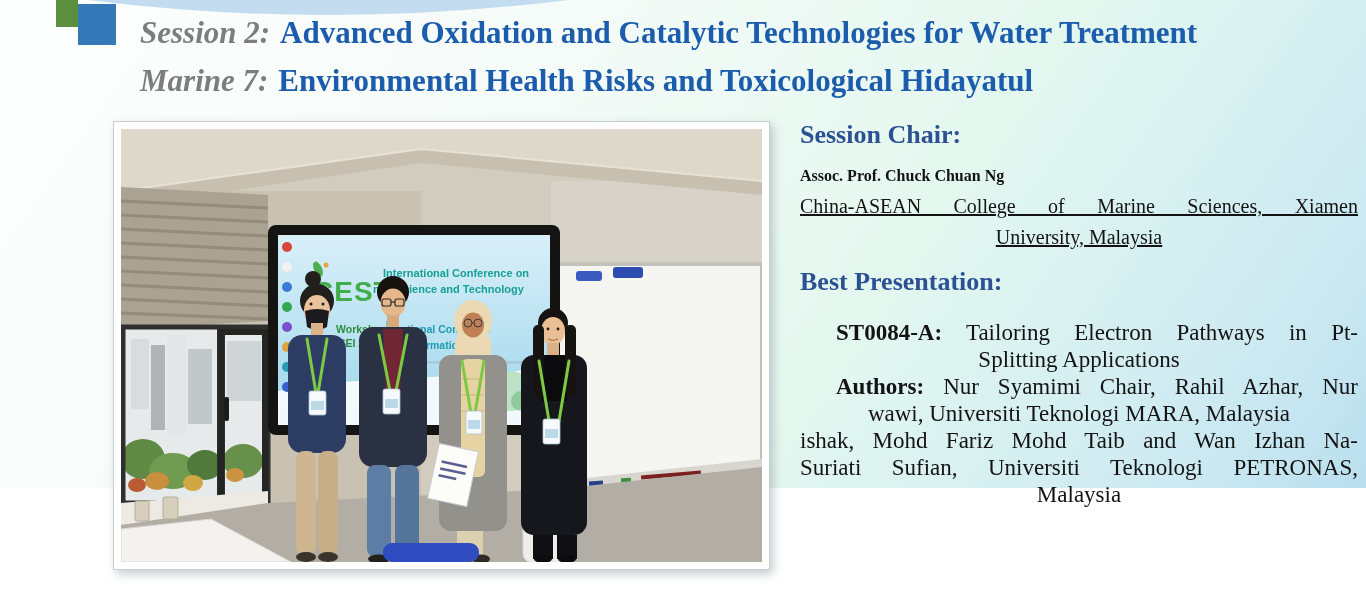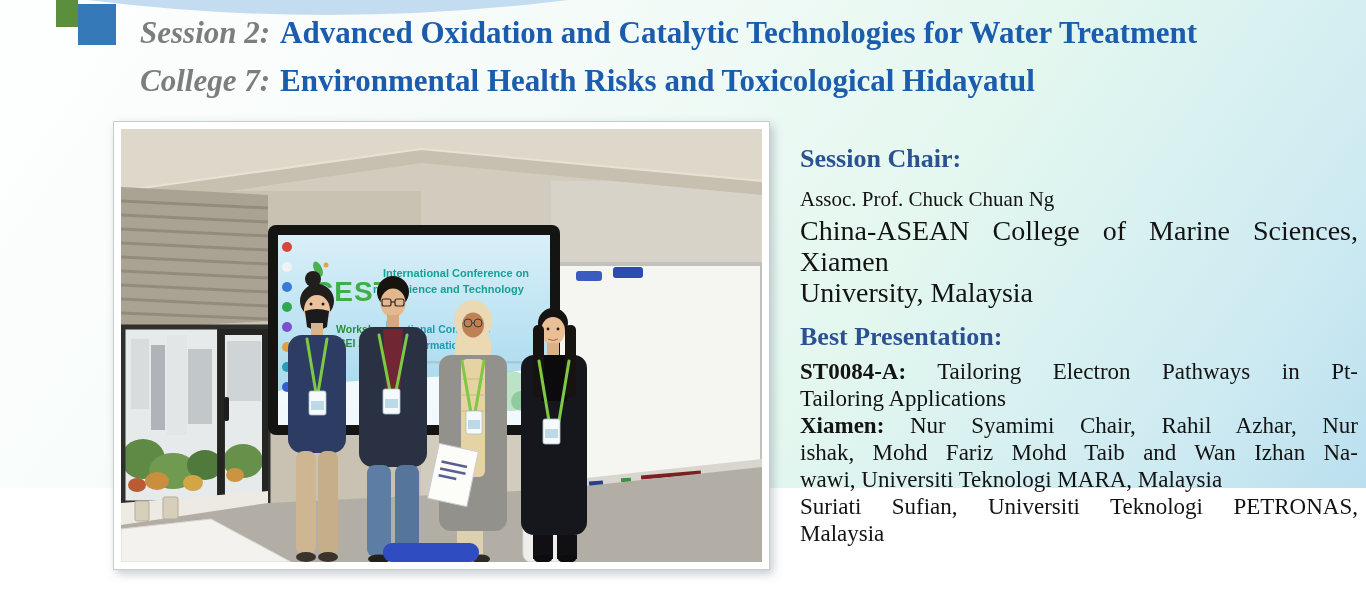--- a/index.html
+++ b/index.html
@@ -16,29 +16,29 @@
   .hline{line-height:48px;font-size:31px;}
   .hprefix{font-style:italic;font-weight:bold;color:#7d7d7d;margin-right:10px;}
   .htitle{font-weight:bold;color:#1c5cad;}
   
   .photo-frame{position:absolute;left:113px;top:121px;width:641px;height:433px;
                background:#fff;padding:7px;border:1px solid #c9cdcd;
                box-shadow:3px 4px 9px rgba(90,110,120,.35);}
   .photo-frame svg{display:block;width:641px;height:433px;}
   
   .panel{position:absolute;left:800px;top:118px;width:558px;color:#131313;}
-  .p-head{font-size:26px;font-weight:bold;color:#2b5193;line-height:34px;margin-top:24px;}
-  .chair-name{font-size:21px;font-weight:normal;line-height:31px;margin-top:8px;}
-  .chair-aff{font-size:28px;line-height:31px;}
-  .bp-head{margin-top:12px;margin-bottom:4px;}
+  .p-head{font-size:26px;font-weight:bold;color:#2b5193;line-height:34px;}
+  .chair-name{font-size:16px;font-weight:bold;line-height:31px;margin-top:8px;}
+  .chair-aff{font-size:20px;line-height:31px;text-decoration:underline;}
+  .bp-head{margin-top:12px;margin-bottom:20px;}
   .body-line{font-size:23px;line-height:27px;}
   .jl{text-align:justify;text-align-last:justify;}
-  .ll{text-align:left;}
+  .ll{text-align:center;}
   .presenter{margin-top:7px;}
-  b{font-weight:bold;}
+  b{font-weight:bold;margin-left:36px;}
 </style>
 </head>
 <body>
 
 <div class="slide">
 
   <svg class="swoosh" width="480" height="24" viewBox="0 0 480 24">
     <path d="M0,0 L480,0 Q240,30 0,0 Z" fill="#bcd8ee" opacity="0.9"></path>
   </svg>
   <svg class="sq-green" width="22" height="27">
@@ -46,21 +46,21 @@
     </svg>
   <svg class="sq-blue" width="38" height="41">
       <rect width="38" height="41" fill="#3579b8"></rect>
     </svg>
 
   <div class="header">
     <div class="hline">
       <span class="hprefix">Session 2:</span><span class="htitle">Advanced Oxidation and Catalytic Technologies for Water Treatment</span>
     </div>
     <div class="hline">
-      <span class="hprefix">College 7:</span><span class="htitle">Environmental Health Risks and Toxicological Hidayatul</span>
+      <span class="hprefix">Marine 7:</span><span class="htitle">Environmental Health Risks and Toxicological Hidayatul</span>
     </div>
   </div>
 
   <div class="photo-frame">
     <svg viewBox="0 0 641 433" preserveAspectRatio="none">
       <defs>
         <linearGradient id="sg" x1="0" y1="0" x2="0" y2="1">
           <stop offset="0" stop-color="#d9eff8"></stop>
             <stop offset="1" stop-color="#9ed6ec"></stop>
         </linearGradient>
@@ -283,25 +283,25 @@
   <div class="panel">
     <div class="p-head">Session Chair:</div>
     <div class="chair-name">Assoc. Prof. Chuck Chuan Ng</div>
     <div class="chair-aff jl">China-ASEAN College of Marine Sciences, Xiamen</div>
     <div class="chair-aff ll">University, Malaysia</div>
 
     <div class="p-head bp-head">Best Presentation:</div>
     <div class="body-line jl">
       <b>ST0084-A:</b><span> Tailoring Electron Pathways in Pt-</span>
     </div>
-    <div class="body-line ll">Tailoring Applications</div>
+    <div class="body-line ll">Splitting Applications</div>
 
 
     <div class="body-line jl">
-      <b>Xiamen:</b><span> Nur Syamimi Chair, Rahil Azhar, Nur</span>
+      <b>Authors:</b><span> Nur Syamimi Chair, Rahil Azhar, Nur</span>
     </div>
+    <div class="body-line ll">wawi, Universiti Teknologi MARA, Malaysia</div>
     <div class="body-line jl">ishak, Mohd Fariz Mohd Taib and Wan Izhan Na-</div>
-    <div class="body-line ll">wawi, Universiti Teknologi MARA, Malaysia</div>
     <div class="body-line jl">Suriati Sufian, Universiti Teknologi PETRONAS,</div>
     <div class="body-line ll">Malaysia</div>
   </div>
 
 </div>
 
 </body></html>

